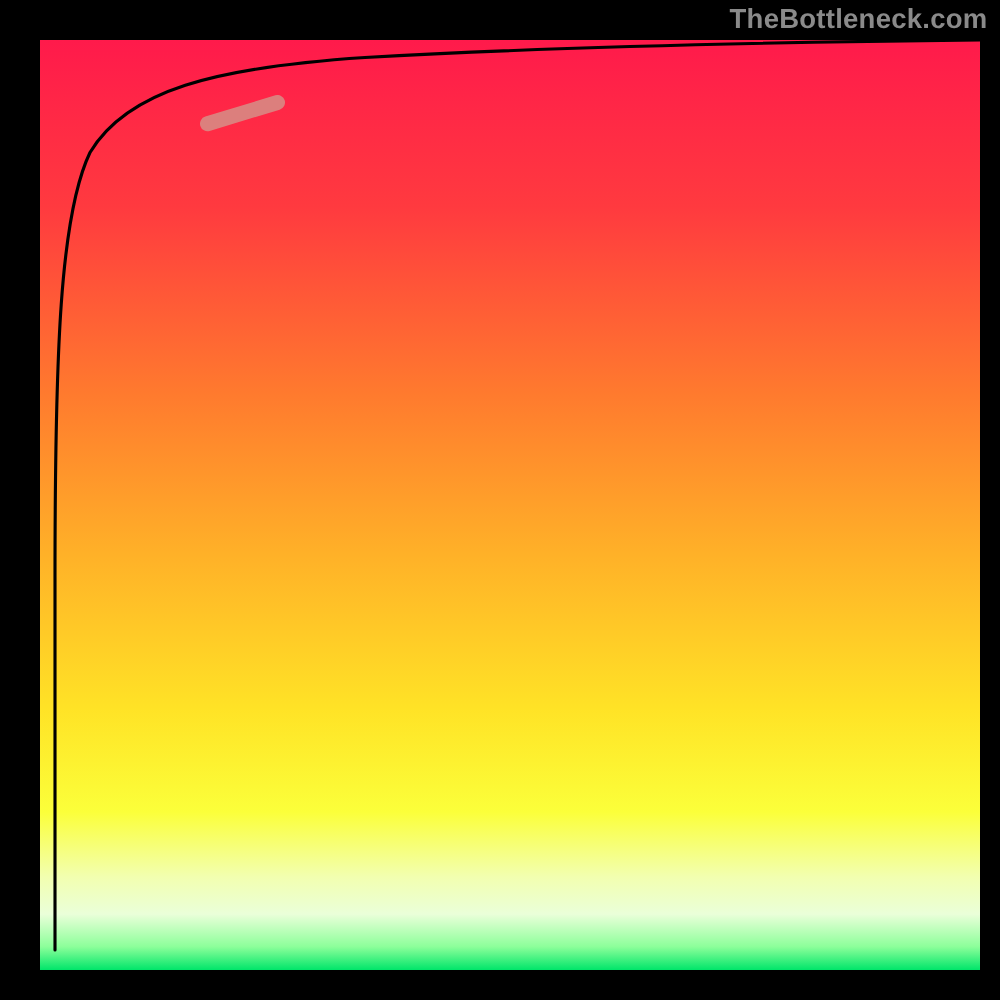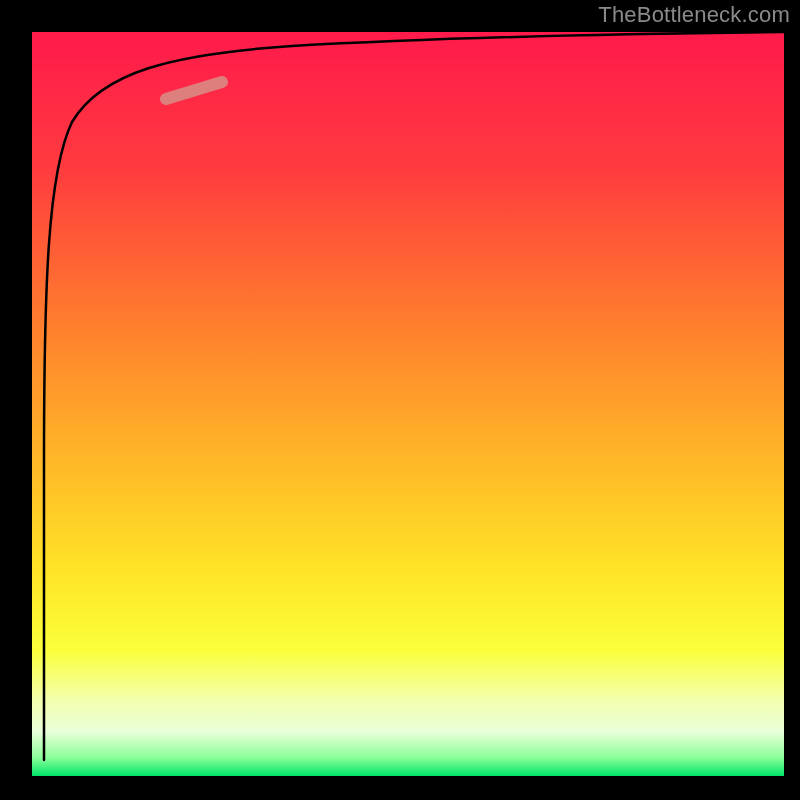--- a/index.html
+++ b/index.html
@@ -17,21 +17,21 @@
     height: 800px;
     background: #000;
   }
   .watermark {
     position: absolute;
     top: 2px;
     right: 10px;
     color: #8a8a8a;
     font-size: 22px;
     letter-spacing: 0.2px;
-    font-weight: 400;
+    font-weight: 700;
   }
   .plot-area {
     position: absolute;
     left: 32px;
     top: 32px;
     width: 752px;   
     height: 744px;  
     overflow: hidden;
   }
   .gradient {

